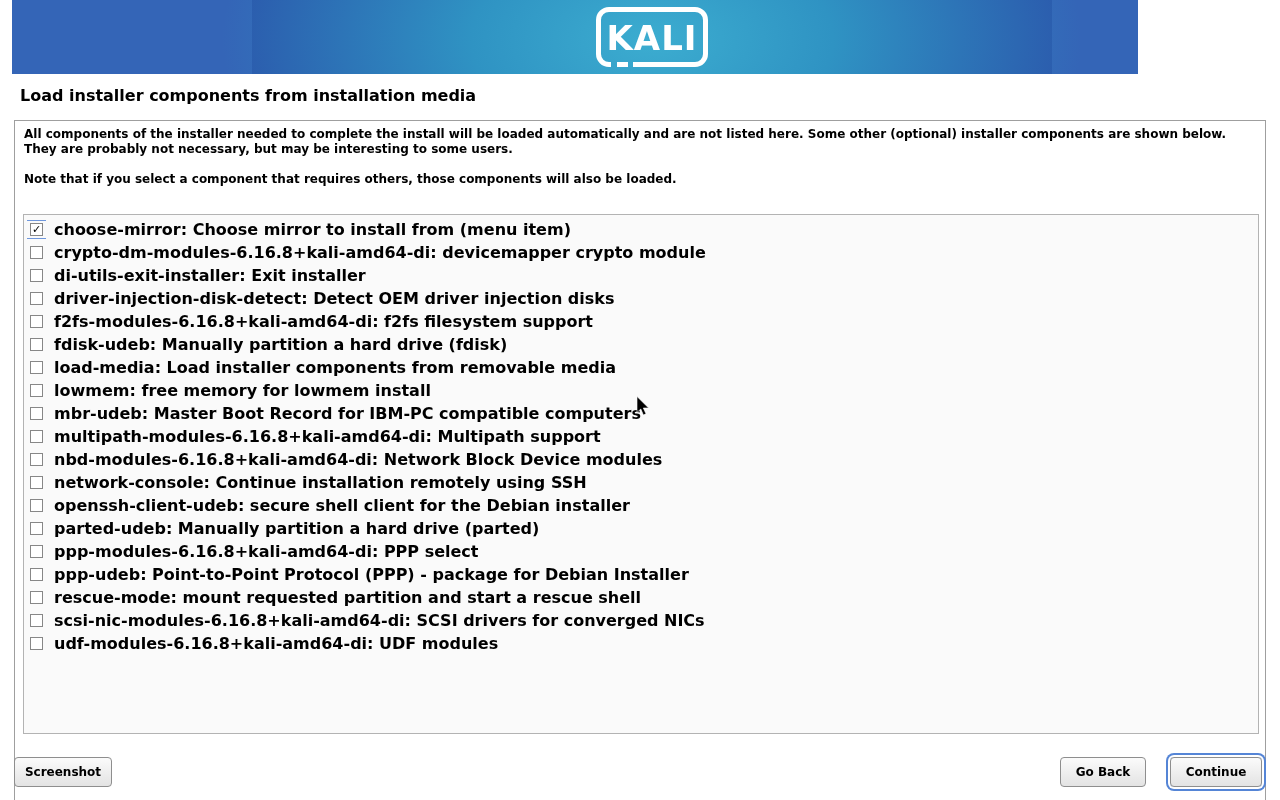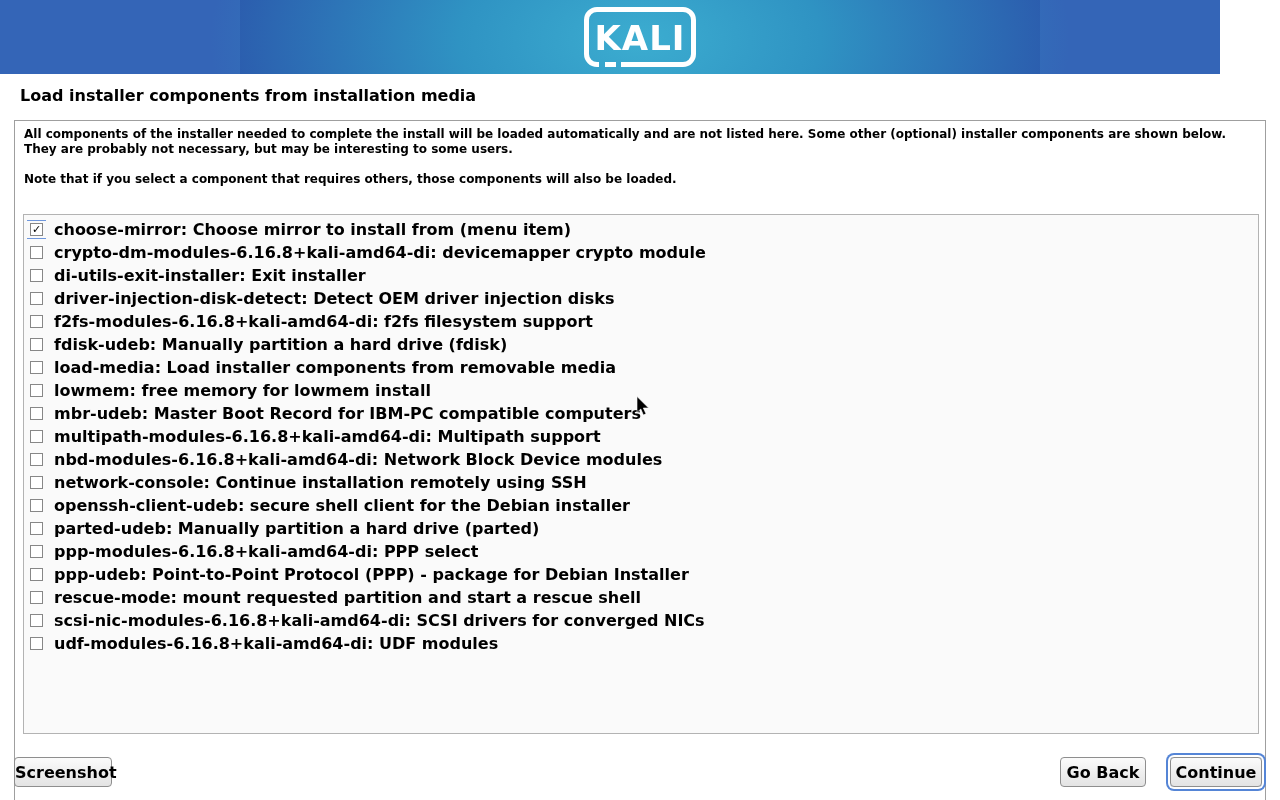--- a/index.html
+++ b/index.html
@@ -7,21 +7,21 @@
   body {
     position:relative;
     background:#ffffff;
     font-family:"DejaVu Sans","Liberation Sans",sans-serif;
     color:#000;
     overflow:hidden;
   }
 
   
   .banner {
-    position:absolute; left:0; top:0; width:1220px; height:74px;
+    position:absolute; left:12px; top:0; width:1126px; height:74px;
     background:
       radial-gradient(430px 240px at 640px 40px, #3cadd0 0%, #2f93c3 42%, rgba(43,88,172,0) 100%),
       linear-gradient(to right, #3465b7 0, #3465b7 240px, #2b58ac 240px, #2b58ac 1040px, #3465b7 1040px, #3465b7 100%);
   }
   .logo { position:absolute; left:581px; top:6px; width:118px; height:62px; }
   .logo text {
     font-family:"DejaVu Sans","Liberation Sans",sans-serif;
     font-weight:bold; fill:#fff; letter-spacing:1px;
   }
 
@@ -65,21 +65,21 @@
     font-size:11px; line-height:11px; font-weight:bold; text-align:center; color:#000;
   }
   .rowlabel { font-size:16px; font-weight:bold; margin-left:8px; white-space:nowrap; }
 
   
   .btn {
     position:absolute; height:30px;
     border:1px solid #8e8e8e; border-radius:4px;
     background:linear-gradient(#fbfbfb, #e3e3e3);
     font-family:"DejaVu Sans","Liberation Sans",sans-serif;
-    font-size:16px; font-weight:bold; color:#000; text-align:center;
+    font-size:12px; font-weight:bold; color:#000; text-align:center;
   }
   .btn-screenshot { left:14px; top:757px; width:98px; }
   .btn-goback   { left:1060px; top:757px; width:86px; }
   .btn-continue {
     left:1170px; top:757px; width:92px;
     box-shadow:0 0 0 2px #ffffff, 0 0 0 4px #5585d6;
   }
 
   
   .cursor { position:absolute; left:636px; top:396px; width:14px; height:20px; }

